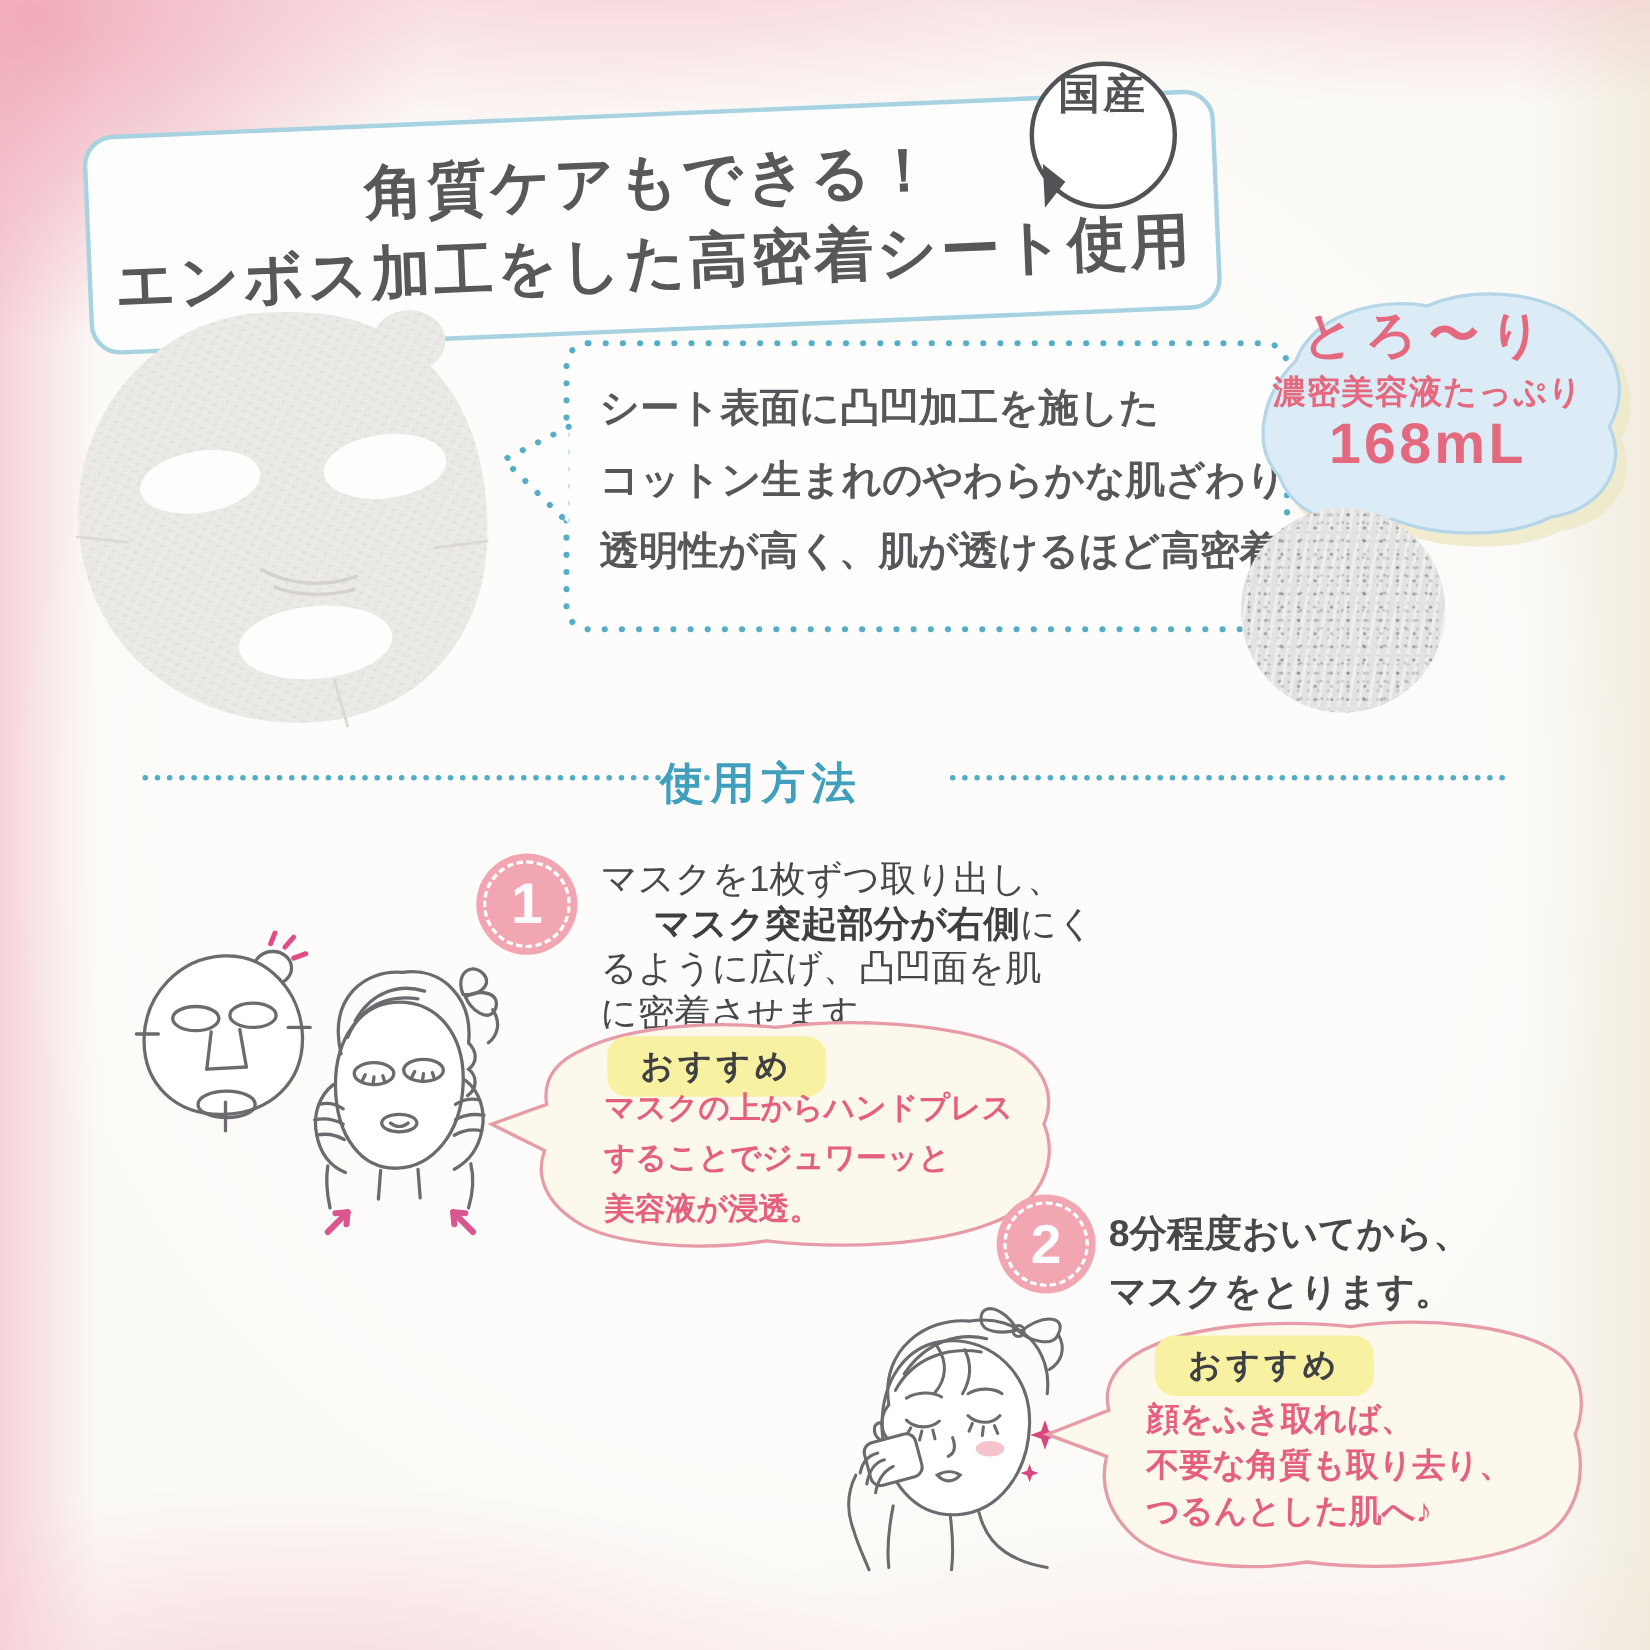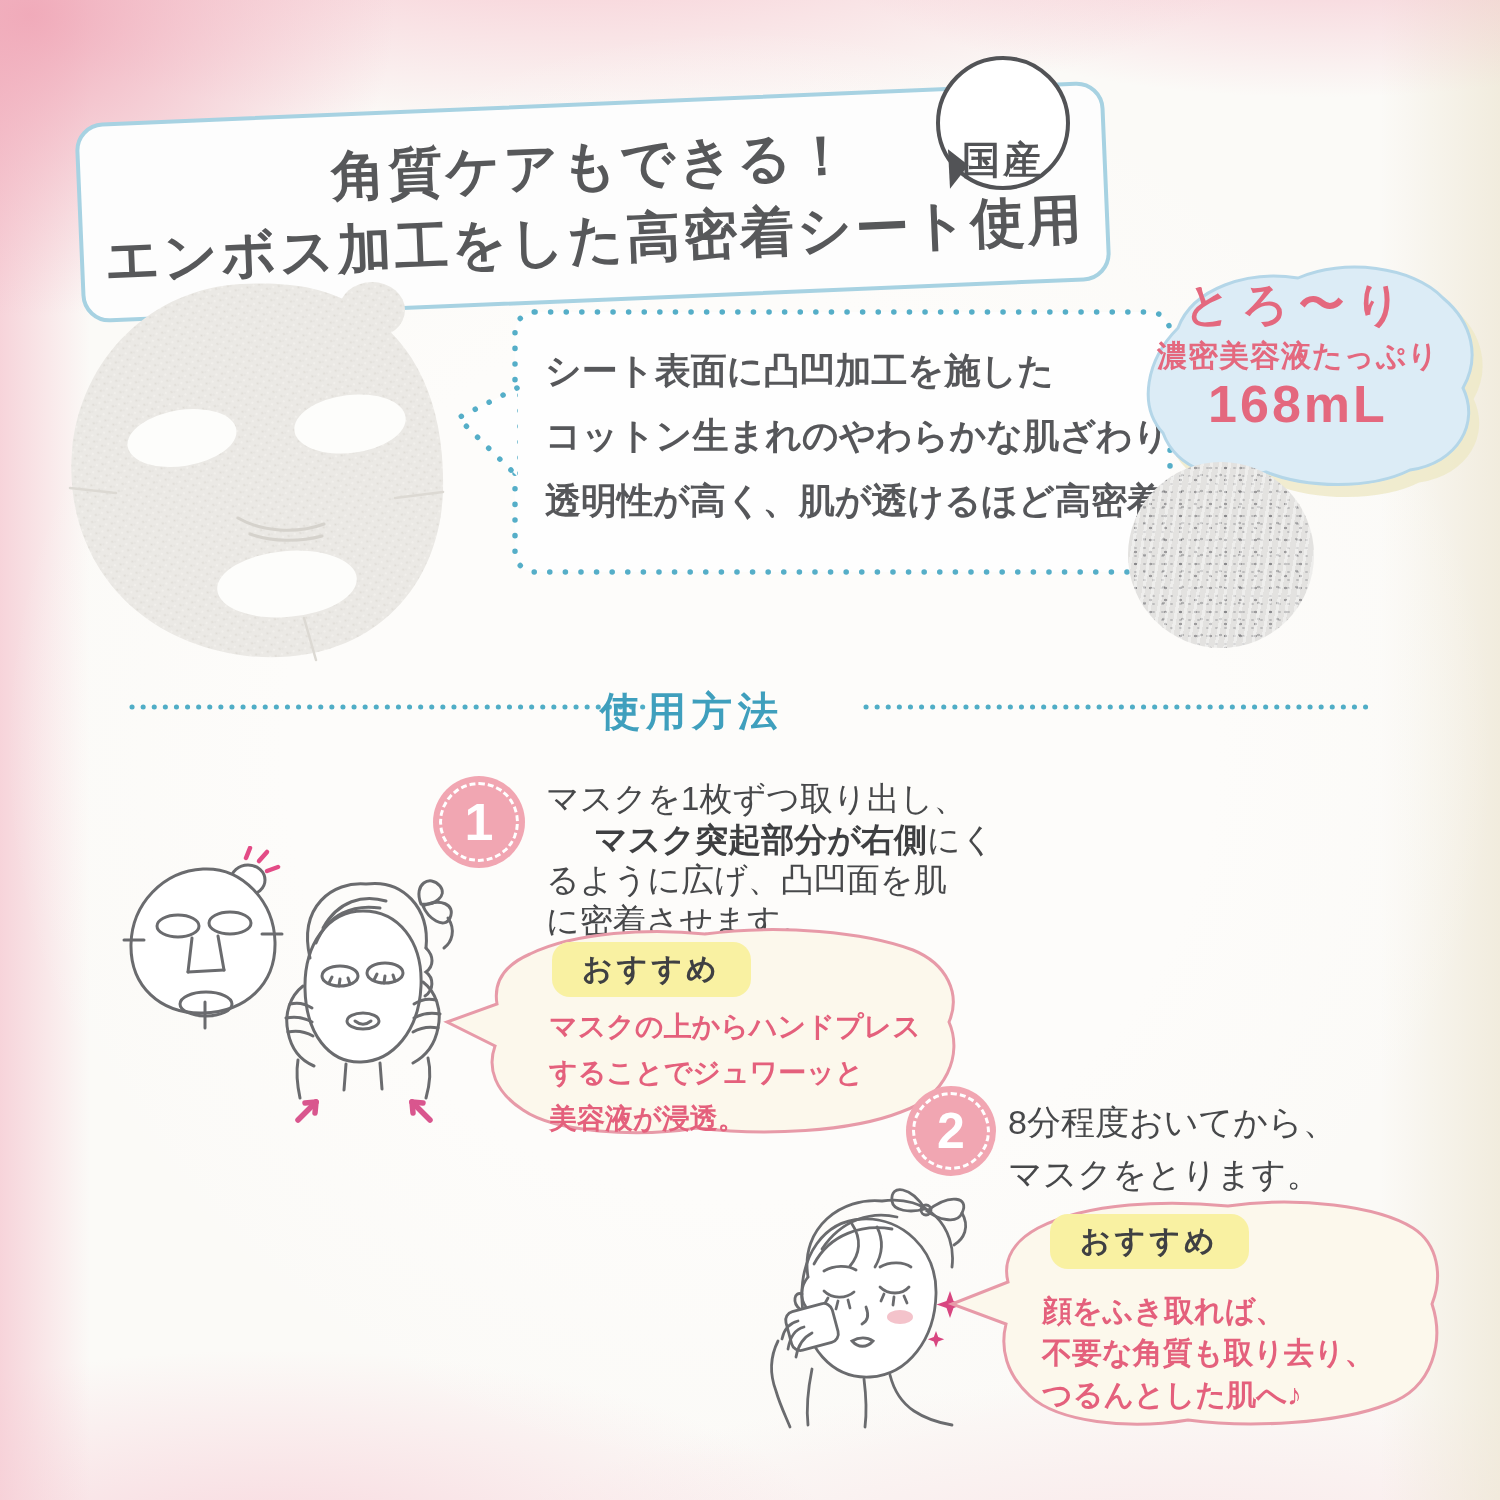--- a/index.html
+++ b/index.html
@@ -23,21 +23,21 @@
     left:78px;top:102px;width:1022px;height:192px;z-index:2;
     background:#fdfdfd;border:4px solid #a7d2e2;border-radius:28px;
     transform:rotate(-2.4deg);
     display:flex;flex-direction:column;align-items:center;justify-content:center;
     color:#57585a;font-weight:600;letter-spacing:3px;
   }
   .header-line{font-size:54px;line-height:74px;white-space:nowrap;}
   .badge{
     left:936px;top:56px;width:126px;height:126px;z-index:7;
     background:#ffffff;border:4px solid #525356;border-radius:50%;
-    display:flex;align-items:flex-end;justify-content:center;
+    display:flex;align-items:flex-start;justify-content:center;
     font-size:38px;font-weight:700;color:#525356;letter-spacing:3px;
   }
   .badge::before{
     content:"";position:absolute;left:-4px;bottom:2px;width:0;height:0;
     border-top:30px solid #525356;border-left:26px solid transparent;
     transform:rotate(38deg);
   }
   
   .mask-photo{left:42px;top:266px;width:420px;height:408px;z-index:3;}
   .texture-circle{
@@ -76,34 +76,34 @@
     display:flex;align-items:center;justify-content:center;
     color:#ffffff;font-weight:700;
   }
   .step-num::after{
     content:"";position:absolute;inset:6px;border:3px dashed #ffffff;border-radius:50%;
   }
   .step1-num{left:433px;top:776px;width:92px;height:92px;font-size:52px;}
   .step2-num{left:906px;top:1086px;width:90px;height:90px;font-size:50px;}
   .step1-text{left:546px;top:779px;z-index:2;font-size:33px;line-height:40.5px;color:#47484a;font-weight:500;white-space:nowrap;}
   .step1-text b{font-weight:800;color:#3e3f41;margin-left:48px;}
-  .step2-text{left:1008px;top:1096px;z-index:2;font-size:34px;line-height:52px;color:#47484a;font-weight:400;white-space:nowrap;}
+  .step2-text{left:1008px;top:1096px;z-index:2;font-size:34px;line-height:52px;color:#47484a;font-weight:700;white-space:nowrap;}
   
   .illu1-svg{left:118px;top:846px;width:352px;height:292px;z-index:1;}
   .illu2-svg{left:712px;top:1178px;width:300px;height:252px;z-index:1;}
   
   .tip1-svg{left:435px;top:924px;width:535px;height:226px;z-index:2;}
   .tip2-svg{left:938px;top:1192px;width:506px;height:262px;z-index:2;}
   .tip-label{
     z-index:3;background:#f9f1a2;border-radius:18px;padding:7px 30px;
     font-size:30px;font-weight:700;color:#3f4043;letter-spacing:4px;white-space:nowrap;
   }
   .tip1-label{left:552px;top:942px;}
   .tip2-label{left:1050px;top:1214px;}
-  .tip-text{z-index:3;font-weight:700;color:#e4607c;white-space:nowrap;margin-top:20px;}
+  .tip-text{z-index:3;font-weight:700;color:#e4607c;white-space:nowrap;}
   .tip1-text{left:549px;top:984px;font-size:28px;line-height:46px;}
   .tip2-text{left:1042px;top:1270px;font-size:30px;line-height:42px;}
 </style>
 </head>
 <body>
 
 <div class="page">
 
   <div class="abs header-box">
     <div class="header-line">角質ケアもできる！</div>

